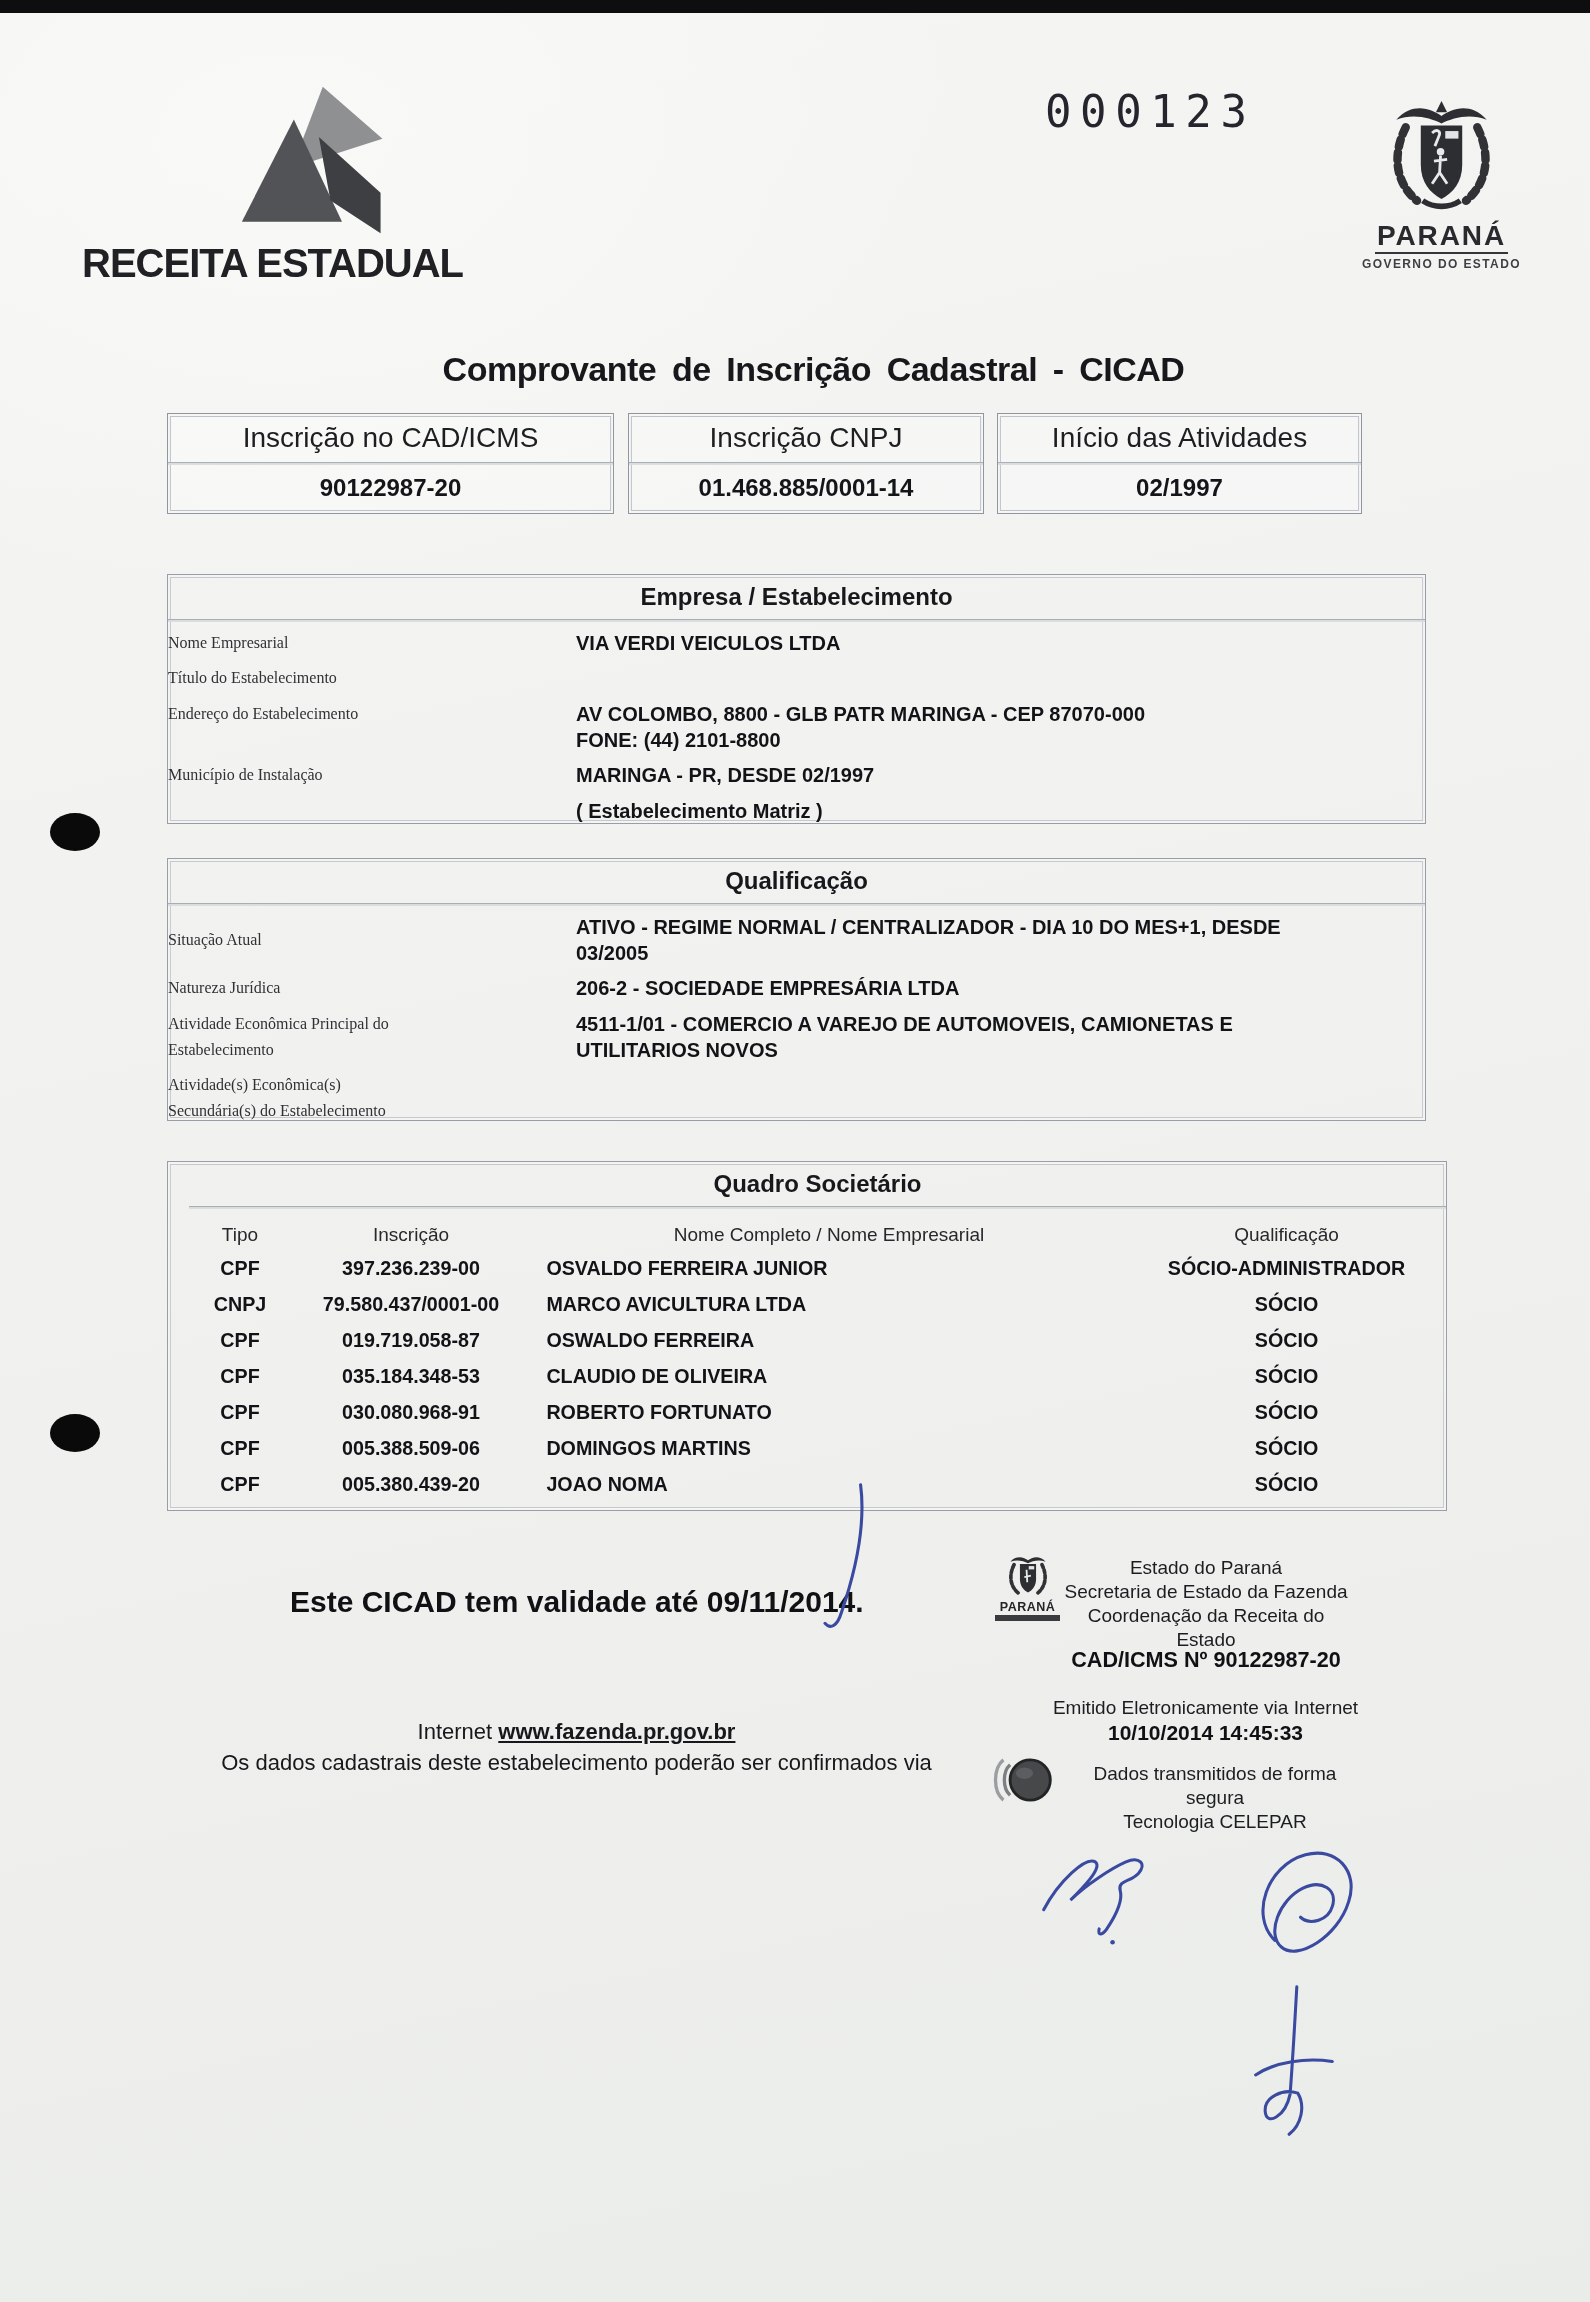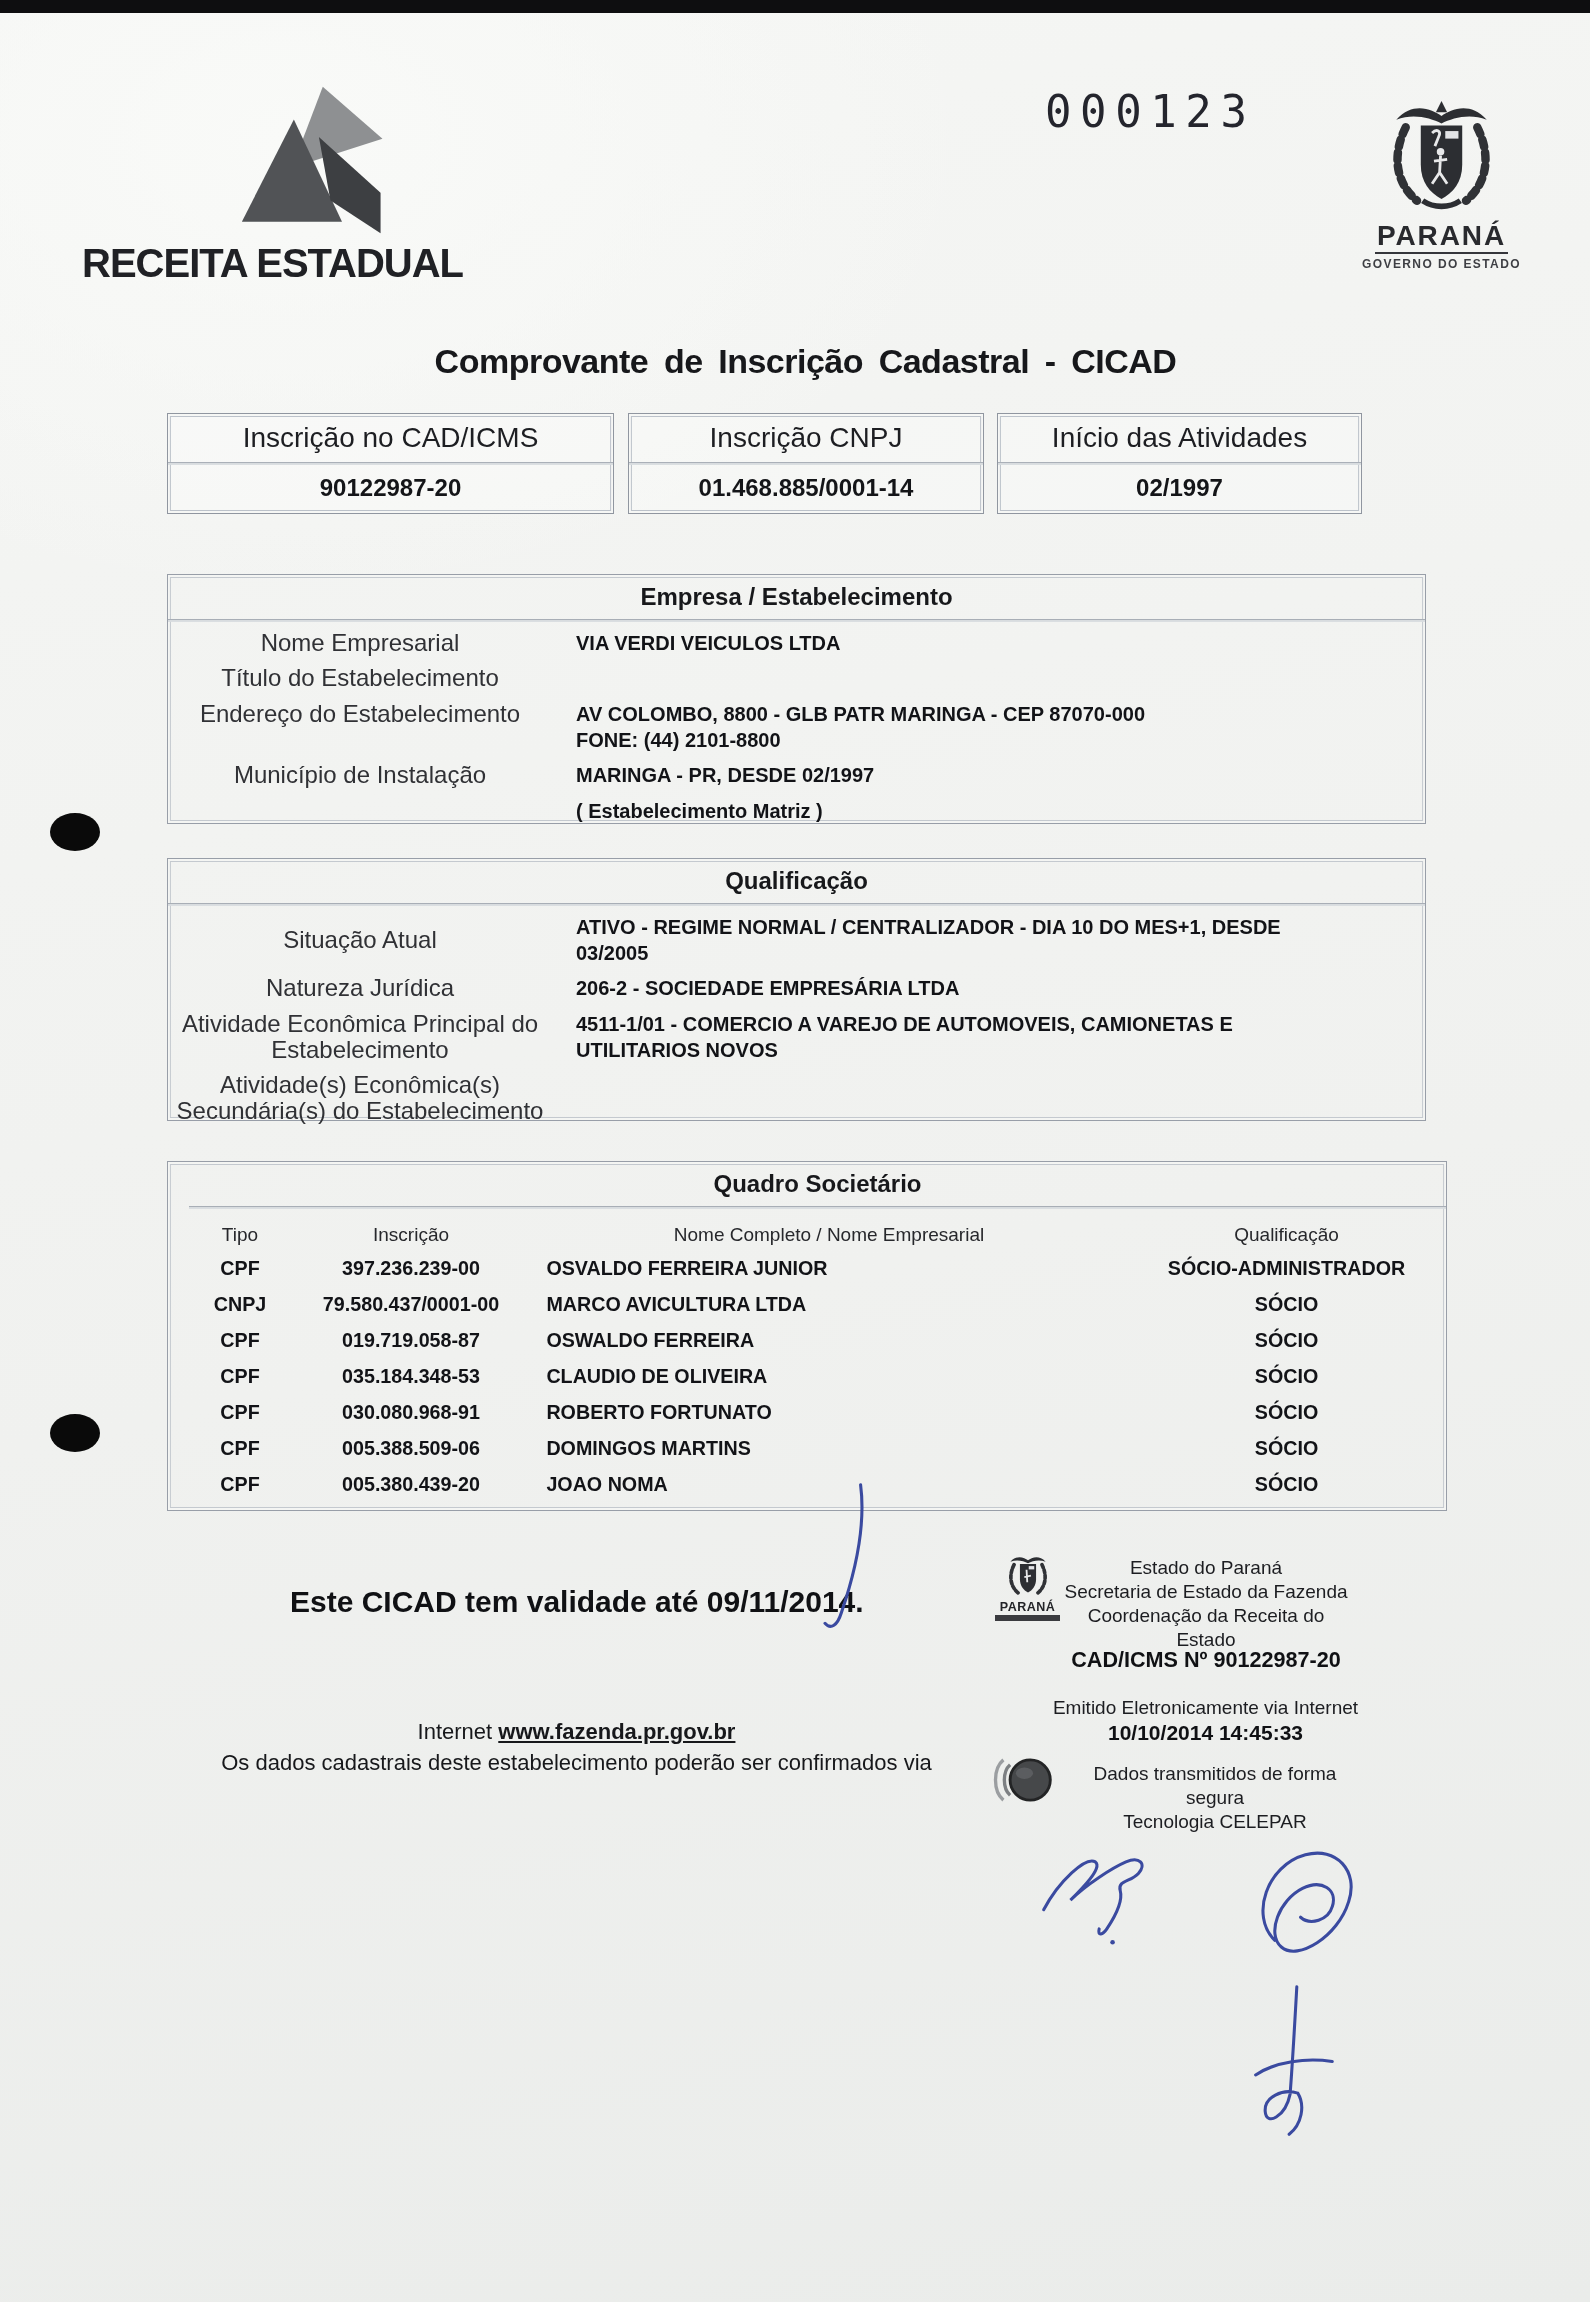--- a/index.html
+++ b/index.html
@@ -17,21 +17,21 @@
   
   .receita { position:absolute; left:82px; top:83px; width:413px; }
   .receita svg { display:block; margin-left:156px; }
   .receita-text { margin-top:1.9px; font-size:40px; font-weight:bold; letter-spacing:-1px; color:#202125; white-space:nowrap; }
   .stamp { position:absolute; left:1045px; top:86px; font-family:"DejaVu Sans Mono", monospace; font-size:44px; letter-spacing:8.6px; color:#24252d; }
   .parana-hdr { position:absolute; left:1362px; top:92px; width:159px; text-align:center; }
   .parana-hdr svg { display:block; margin:0 auto; }
   .parana-name { display:inline-block; font-size:28px; font-weight:bold; letter-spacing:1.9px; color:#292a2e; border-bottom:2.9px solid #35363b; padding:0 1.9px 1.9px; line-height:29px; }
   .parana-gov { font-size:12px; font-weight:bold; letter-spacing:1.4px; color:#3e3f44; margin-top:2.9px; }
 
-  .title { position:absolute; left:171px; top:334px; width:1253px; margin:8px; text-align:center;
+  .title { position:absolute; left:171px; top:334px; width:1253px; margin:16px; text-align:center;
            font-size:34px; font-weight:bold; letter-spacing:-0.5px; word-spacing:6.7px; color:#17181b; }
 
   
   .sbox { position:absolute; top:413px; border:1.9px solid #9096a0;
           box-shadow: inset 0 0 0 1.9px #f6f7f5, inset 0 0 0 2.9px #bcc2ca; background:rgba(255,255,255,0.28); }
   .sb1 { left:167px; width:445px; } .sb2 { left:628px; width:354px; } .sb3 { left:997px; width:363px; }
   .sbox .h { height:48px; line-height:48px; text-align:center; font-weight:normal; font-size:28px; color:#1d1e22;
              border-bottom:1.9px solid #aab0b8; box-shadow:0 1.9px 0 #d8dcdf; }
   .sbox .v { height:50px; line-height:50px; text-align:center; font-weight:bold; font-size:24px; color:#141518; }
 
@@ -39,21 +39,21 @@
   .panel { position:absolute; left:167px; width:1257px; border:1.9px solid #989ea8;
            box-shadow: inset 0 0 0 1.9px #f4f5f3, inset 0 0 0 2.9px #c4c9cf; }
   .panel-title { height:44px; line-height:44px; text-align:center; font-weight:bold; font-size:24px; color:#17181b;
                  border-bottom:1.9px solid #a8aeb6; box-shadow:0 1.9px 0 #d8dcdf; }
   .p-empresa { top:574px; height:248px; }
   .p-qualif  { top:858px; height:261px; }
   .p-quadro  { top:1161px; height:348px;padding-left:21px; }
   .panel-body { padding-top:9.6px; }
   .prow { display:flex; align-items:flex-start; margin-bottom:9.6px; }
   .prow-c { align-items:center; }
-  .plbl { flex:none; width:384px; text-align:center; padding-right:12.5px; font-size:24px; line-height:26px; color:#303135; }
+  .plbl { flex:none; width:384px; text-align:left; padding-right:12.5px; font-size:16px; line-height:26px; color:#303135;font-family:Liberation Serif, serif; }
   .pval { flex:1; padding-left:11.5px; padding-right:15.4px; font-weight:bold; font-size:20px; line-height:26px; color:#121317; }
 
   
   .qhead, .qrow { display:grid; grid-template-columns:102px 240px 596px auto; align-items:center; }
   .qhead { margin-top:12.5px; height:31px; font-size:19px; color:#27282c; }
   .qrow { height:36px; font-weight:bold; font-size:19.7px; color:#121317; }
   .qc0, .qc1, .qc3, .qh0, .qh1, .qh2, .qh3 { text-align:center; }
   .qc2 { text-align:left; padding-left:15.4px; }
 
   

